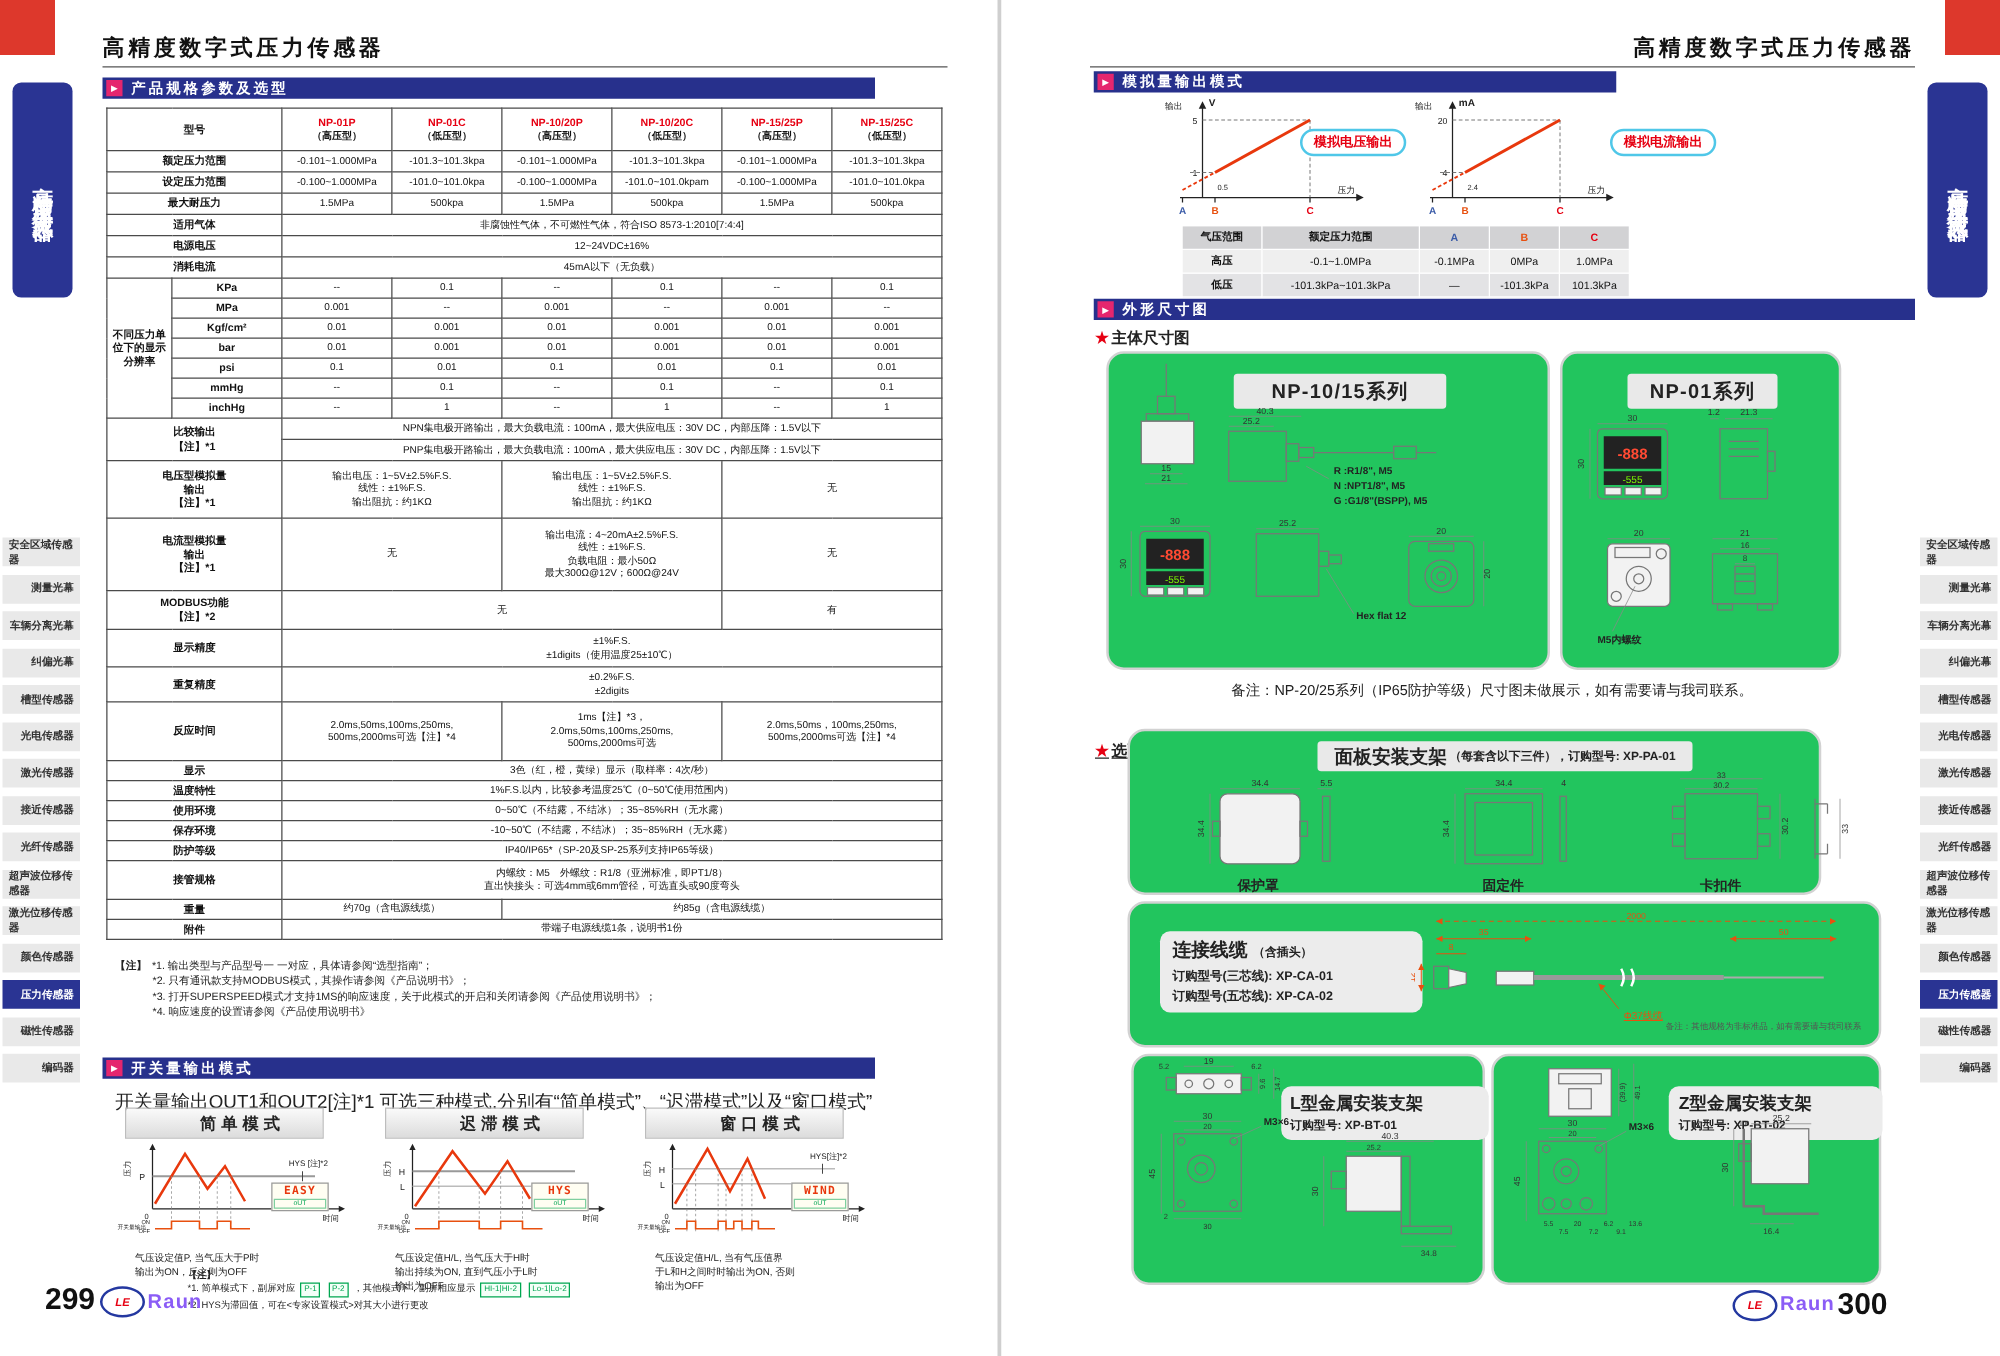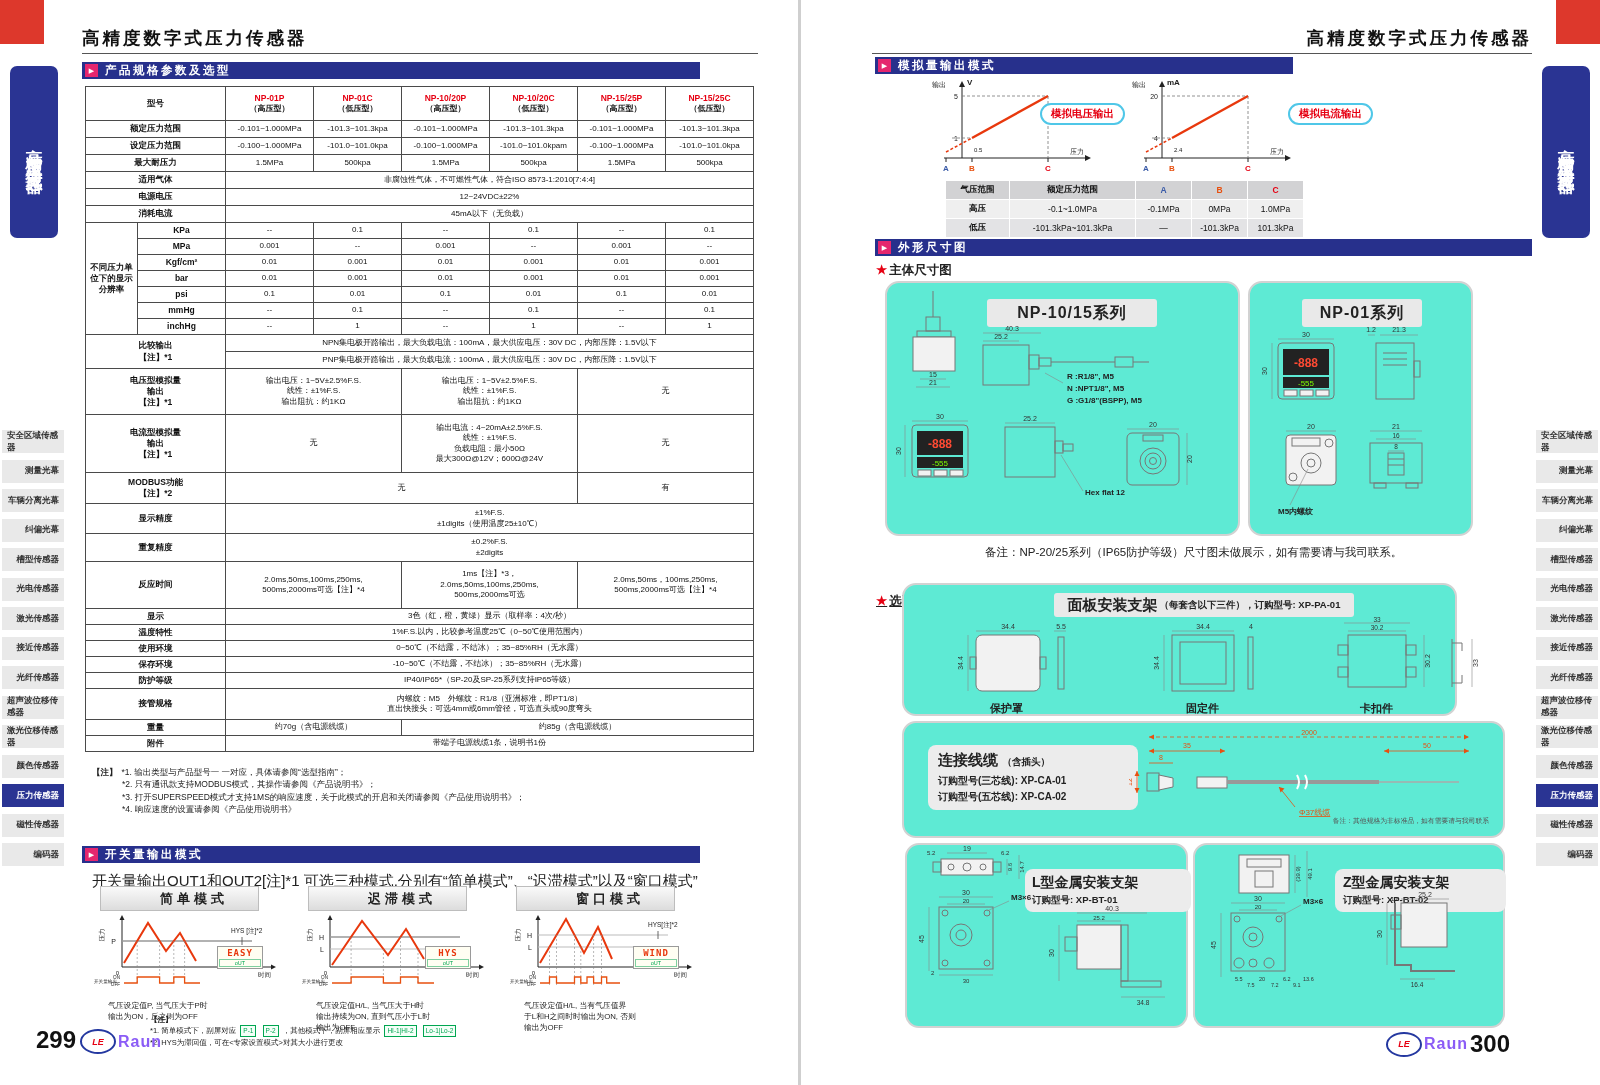--- a/index.html
+++ b/index.html
@@ -50,21 +50,21 @@
   .bubble{position:absolute;border:2px solid #4FC7E8;border-radius:14px;padding:2px 9px;color:#E60012;
           font-weight:bold;font-size:10.5px;background:#fff;white-space:nowrap;}
   .rtable{border-collapse:collapse;font-size:8.5px;text-align:center;}
   .rtable td{border:1.5px solid #fff;padding:3px 5px;}
   .rtable .hd{background:#d2d2d4;font-weight:bold;}
   .rtable .r1{background:#efefef;}
   .rtable .r2{background:#e3e3e5;}
   .ca{color:#3A5BA8;font-weight:bold;} .cb{color:#E8500F;font-weight:bold;} .cc{color:#E60012;font-weight:bold;}
   .starline{position:absolute;font-size:12.5px;font-weight:bold;color:#222;}
   .star{color:#E60012;margin-right:2px;}
-  .dimbox{position:absolute;border:2px solid #d2d2d2;border-radius:14px;background:#5eead4;box-sizing:border-box;}
+  .dimbox{position:absolute;border:2px solid #d2d2d2;border-radius:14px;background:#22c55e;box-sizing:border-box;}
   .serieschip{position:absolute;background:#E9E9E9;border-radius:3px;font-weight:bold;color:#222;
               display:flex;align-items:center;justify-content:center;}
   .remark{position:absolute;font-size:11.5px;color:#222;}
   .ordchip{position:absolute;background:#ECECEC;border-radius:8px;padding:6px 10px;color:#222;}
   .itemlabel{position:absolute;font-size:11px;font-weight:bold;color:#222;}
   .smallnote{position:absolute;font-size:6.8px;color:#555;}
   
   svg text{font-family:"Liberation Sans",sans-serif;}
   .dw{fill:none;stroke:#777;stroke-width:1;}
   .dwf{fill:#f2f2f2;stroke:#777;stroke-width:1;}
@@ -181,21 +181,21 @@
           <td>500kpa</td>
           <td>1.5MPa</td>
           <td>500kpa</td>
     </tr>
     <tr style="height:17px">
           <td colspan="2" class="lbl">适用气体</td>
           <td colspan="6">非腐蚀性气体，不可燃性气体，符合ISO 8573-1:2010[7:4:4]</td>
         </tr>
     <tr style="height:17px">
           <td colspan="2" class="lbl">电源电压</td>
-          <td colspan="6">12~24VDC±22%</td>
+          <td colspan="6">12~24VDC±16%</td>
         </tr>
     <tr style="height:17px">
           <td colspan="2" class="lbl">消耗电流</td>
           <td colspan="6">45mA以下（无负载）</td>
         </tr>
     <tr style="height:16px">
       <td rowspan="7" class="lbl">不同压力单位下的显示分辨率</td>
       <td class="lbl">KPa</td>
       <td>--</td>
           <td>0.1</td>

